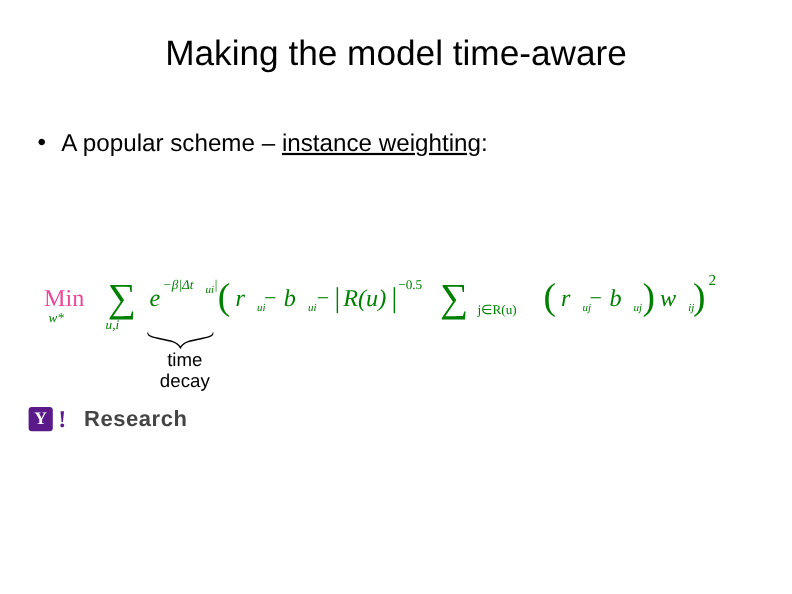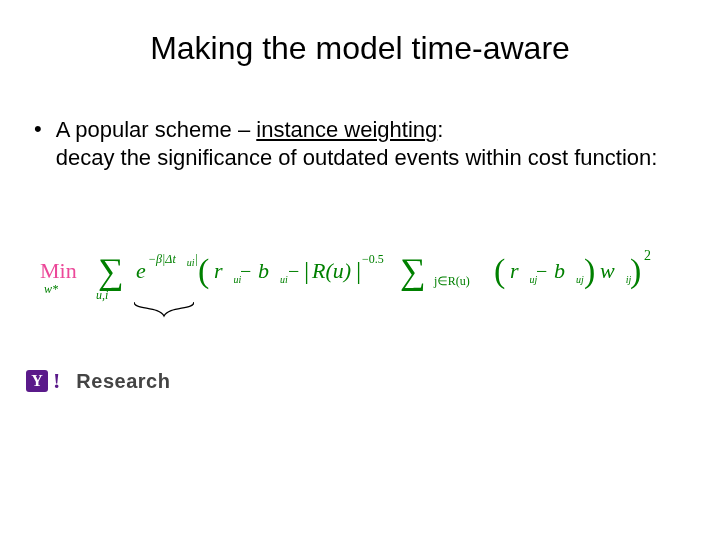--- a/index.html
+++ b/index.html
@@ -50,21 +50,20 @@
 <body>
 
 <div class="slide">
 
   <div class="title">Making the model time-aware</div>
 
   <div class="bullet-row">
     <div class="bullet-dot">•</div>
     <div class="bullet-text">
       <span>A popular scheme – </span><span class="underline">instance weighting</span><span>:</span><br>
-      <span>decay the significance of outdated events within cost function:</span>
     </div>
   </div>
 
   <div class="formula">
     <span class="min">Min</span>
     <span class="minsub">w*</span>
     <span class="sigma1">∑</span>
     <span class="sum1sub">u,i</span>
     <span class="exp-e">e</span>
     <span class="exp-sup"><span>−β|Δt</span><span class="sub">ui</span><span>|</span></span>
@@ -87,20 +86,23 @@
     <span class="wij"><span>w</span><span class="sub">ij</span></span>
     <span class="rparen1">)</span>
     <span class="sq">2</span>
   </div>
 
   <div class="brace">
     <svg viewBox="0 0 60 18">
         <path d="M0 2 C0 10 25 6 30 16 C35 6 60 10 60 2" fill="none" stroke="#000" stroke-width="1.3"></path>
       </svg>
   </div>
+  <div class="brace-label">
+    <span>time</span><br><span>decay</span>
+  </div>
 
 
   <div class="footer-logo">
     <div class="y-badge">Y</div>
     <div class="excl">!</div>
     <div class="research-label">Research</div>
   </div>
 
 </div>
 

